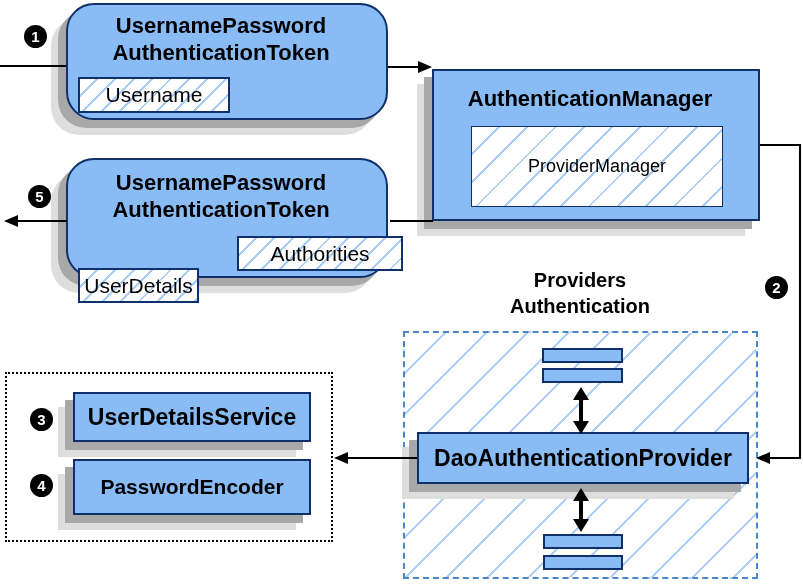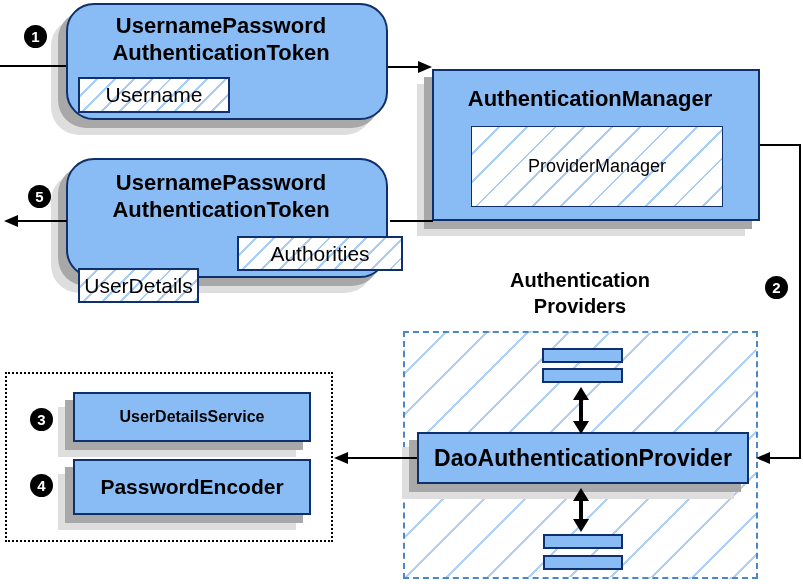--- a/index.html
+++ b/index.html
@@ -140,36 +140,36 @@
   <div class="blue-box rounded" style="left:66px; top:158px; width:322px; height:120px;">
     <div class="box-title" style="top:9px;">
       <div>UsernamePassword</div>
       <div>AuthenticationToken</div>
     </div>
     <div class="field" style="left:10px; top:76px; width:121px; height:35px;margin-top:32px;">UserDetails</div>
     <div class="field" style="left:169px; top:76px; width:166px; height:35px;">Authorities</div>
   </div>
 
   <div class="group-label" style="left:455px; top:267px; width:250px;">
+    <div>Providers</div>
     <div>Authentication</div>
-    <div>Providers</div>
   </div>
 
   <div class="providers-box" style="left:403px; top:331px; width:355px; height:248px;"></div>
 
   <div class="bar" style="left:542px; top:348px; width:81px; height:15px;"></div>
   <div class="bar" style="left:542px; top:368px; width:81px; height:15px;"></div>
 
   <div class="blue-box center-text" style="left:417px; top:432px; width:332px; height:52px; font-size:23px;">DaoAuthenticationProvider</div>
 
   <div class="bar" style="left:543px; top:534px; width:80px; height:15px;"></div>
   <div class="bar" style="left:543px; top:555px; width:80px; height:15px;"></div>
 
   <div class="dotted-group" style="left:5px; top:372px; width:328px; height:170px;"></div>
-  <div class="blue-box center-text" style="left:73px; top:392px; width:238px; height:50px; font-size:16px;">UserDetailsService</div>
+  <div class="blue-box center-text" style="left:73px; top:392px; width:238px; height:50px; font-size:23px;">UserDetailsService</div>
   <div class="blue-box center-text" style="left:73px; top:459px; width:238px; height:56px; font-size:21px;">PasswordEncoder</div>
 
   <svg class="overlay" width="803" height="584" viewBox="0 0 803 584">
 
     <line x1="0" y1="66" x2="66" y2="66" stroke="#000" stroke-width="2"></line>
 
     <line x1="388" y1="67" x2="420" y2="67" stroke="#000" stroke-width="2"></line>
     <polygon points="432,67 418,61 418,73" fill="#000"></polygon>
 
     <line x1="433" y1="221" x2="390" y2="221" stroke="#000" stroke-width="2"></line>

